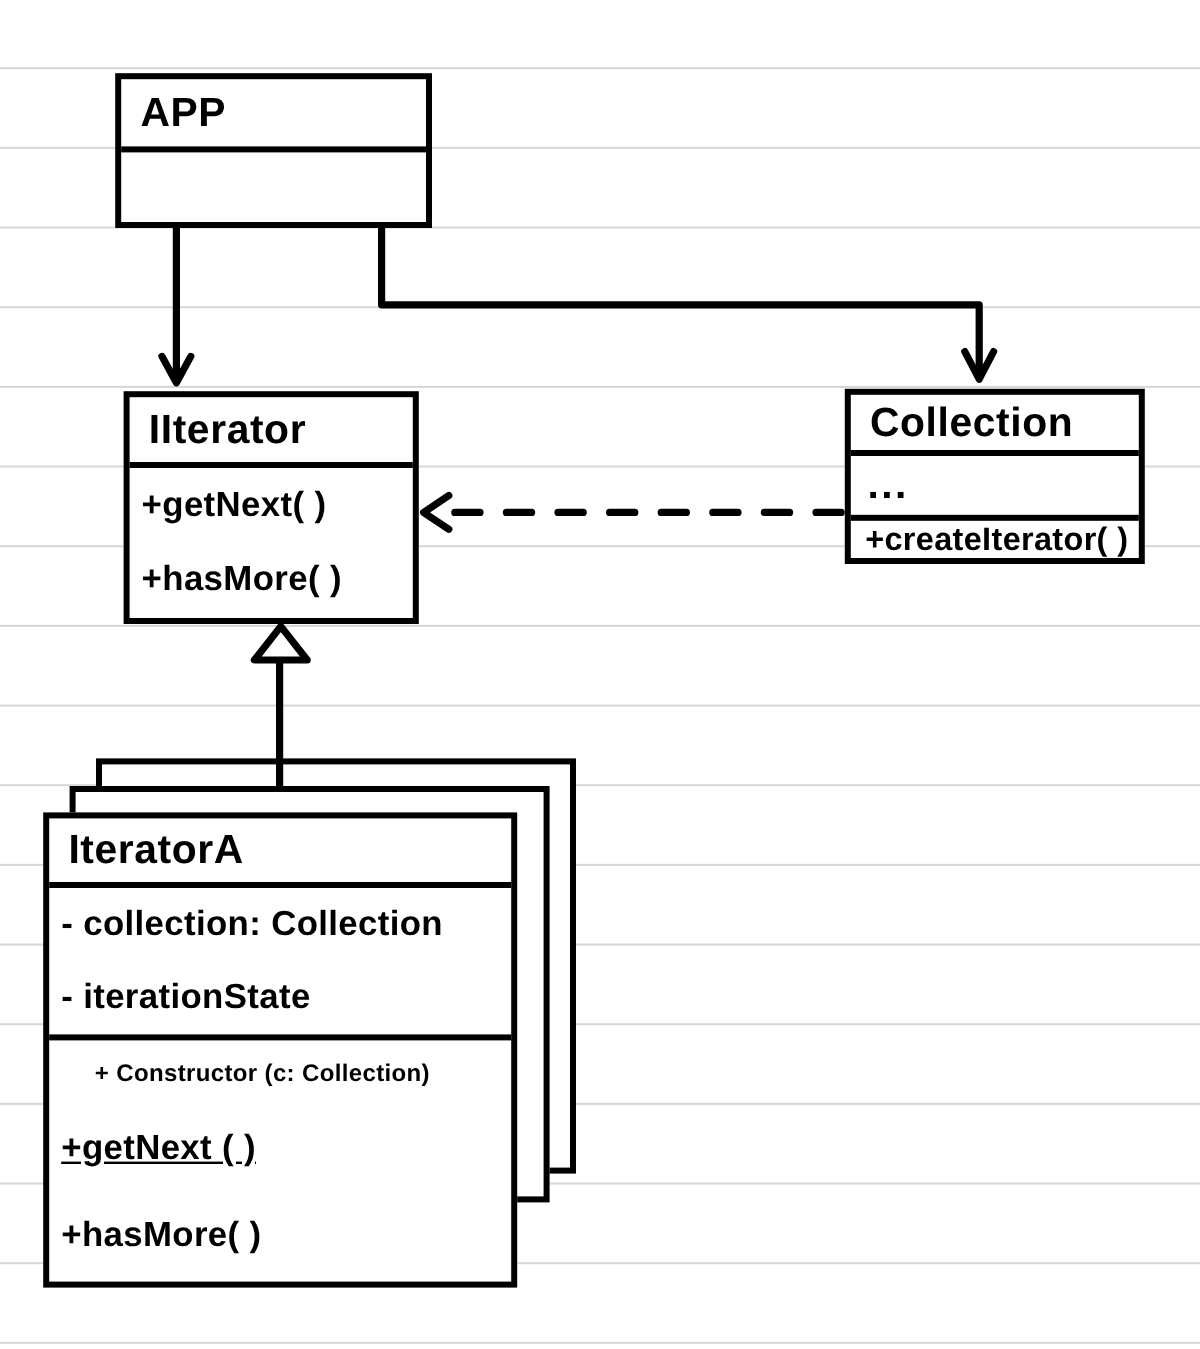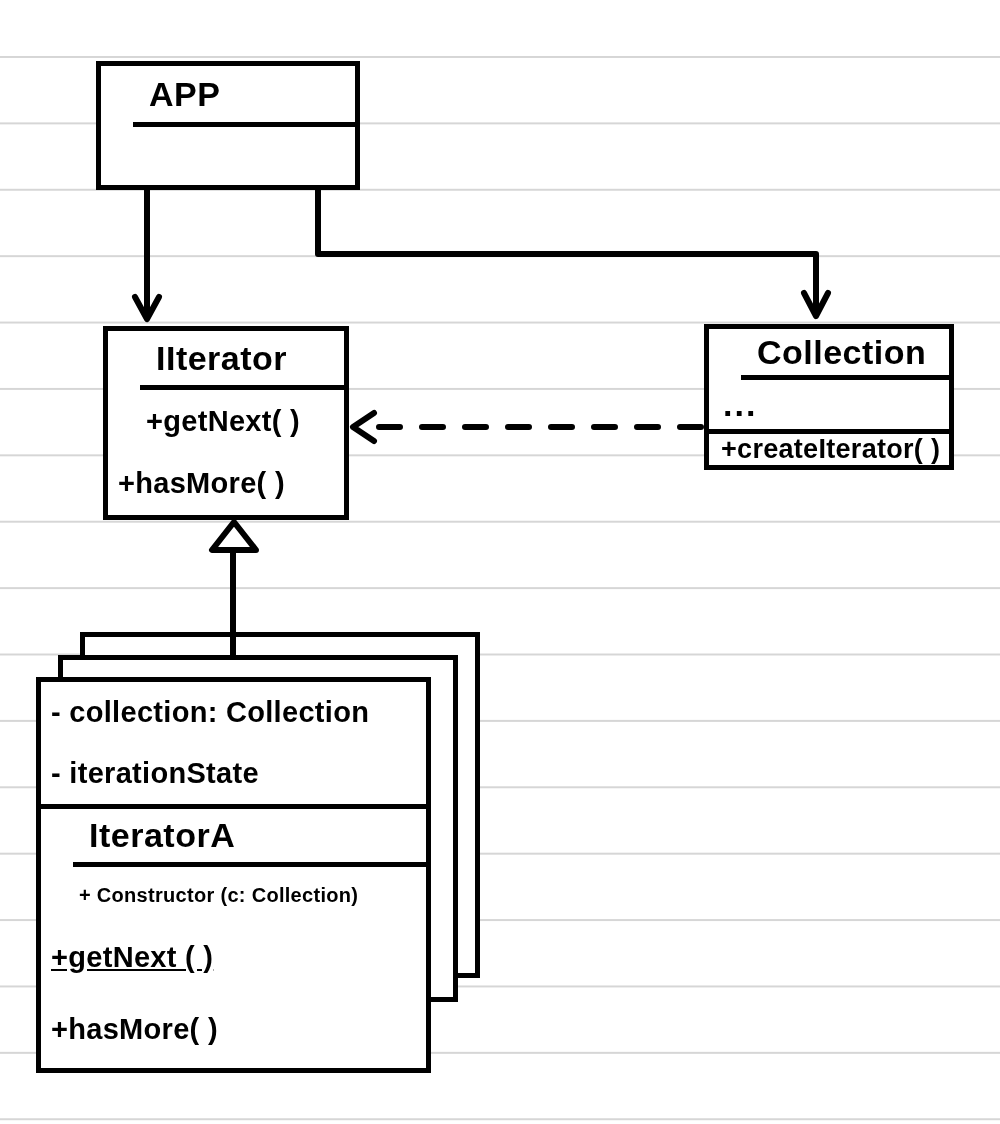--- a/index.html
+++ b/index.html
@@ -37,21 +37,20 @@
     flex-direction: column;
   }
   .cmp { box-sizing: border-box; display: flex; flex-direction: column; justify-content: center; }
   .cmp.divided { border-bottom: 5px solid #000; }
   .cls-title {
     font-weight: 700;
     font-size: 34px;
     letter-spacing: 0.5px;
     padding-left: 16px;
     justify-content: center;
-    margin-left: 32px;
   }
   .member {
     font-weight: 700;
     font-size: 29px;
     letter-spacing: 0.3px;
     padding-left: 10px;
     display: flex;
     align-items: center;
   }
   .member.small { font-size: 20px; padding-left: 14px; }
@@ -76,41 +75,41 @@
   <div class="card" style="left:58px; top:655px; width:400px; height:347px; z-index:11;"></div>
 
   <div class="cls" style="left:96px; top:61px; width:264px; height:129px; z-index:20;">
     <div class="cmp divided cls-title" style="height:61px;">APP</div>
     <div class="cmp" style="flex:1;"></div>
   </div>
 
   <div class="cls" style="left:103px; top:326px; width:246px; height:194px; z-index:20;">
     <div class="cmp divided cls-title" style="height:59px;">IIterator</div>
     <div class="cmp" style="flex:1;">
-      <div class="member" style="height:62px;margin-left:28px;">+getNext( )</div>
+      <div class="member" style="height:62px;">+getNext( )</div>
       <div class="member" style="height:62px;">+hasMore( )</div>
     </div>
   </div>
 
   <div class="cls" style="left:704px; top:324px; width:250px; height:146px; z-index:20;">
     <div class="cmp divided cls-title" style="height:63px;">Collection</div>
     <div class="cmp divided" style="height:66px;">
       <div class="member dots">...</div>
     </div>
     <div class="cmp" style="flex:1;">
       <div class="member smallish">+createIterator( )</div>
     </div>
   </div>
 
   <div class="cls" style="left:36px; top:677px; width:395px; height:396px; z-index:20;">
+    <div class="cmp divided cls-title" style="height:58px;">IteratorA</div>
     <div class="cmp divided" style="height:127px; justify-content:space-around;">
       <div class="member">- collection: Collection</div>
       <div class="member">- iterationState</div>
     </div>
-    <div class="cmp divided cls-title" style="height:58px;">IteratorA</div>
     <div class="cmp" style="flex:1;">
       <div class="member small" style="height:52px;margin-left:24px;">+ Constructor (c: Collection)</div>
       <div class="member" style="height:72px;text-decoration:underline;">+getNext ( )</div>
       <div class="member" style="height:72px;">+hasMore( )</div>
     </div>
   </div>
 
   <svg class="arrows" width="1000" height="1124" viewBox="0 0 1000 1124">
 
     <g stroke="#000" stroke-width="6" fill="none" stroke-linecap="round" stroke-linejoin="round">

